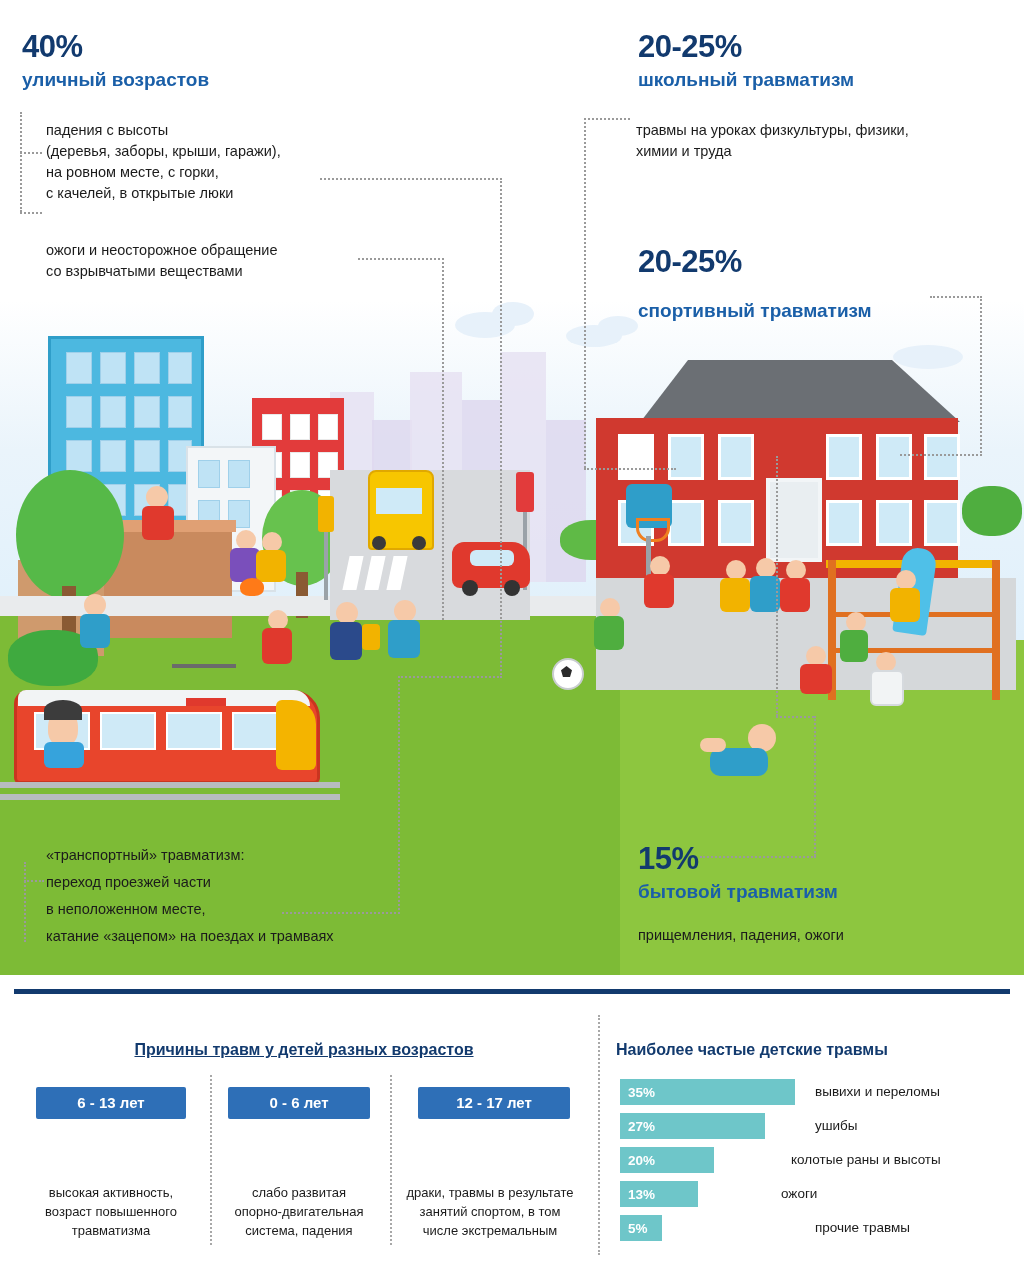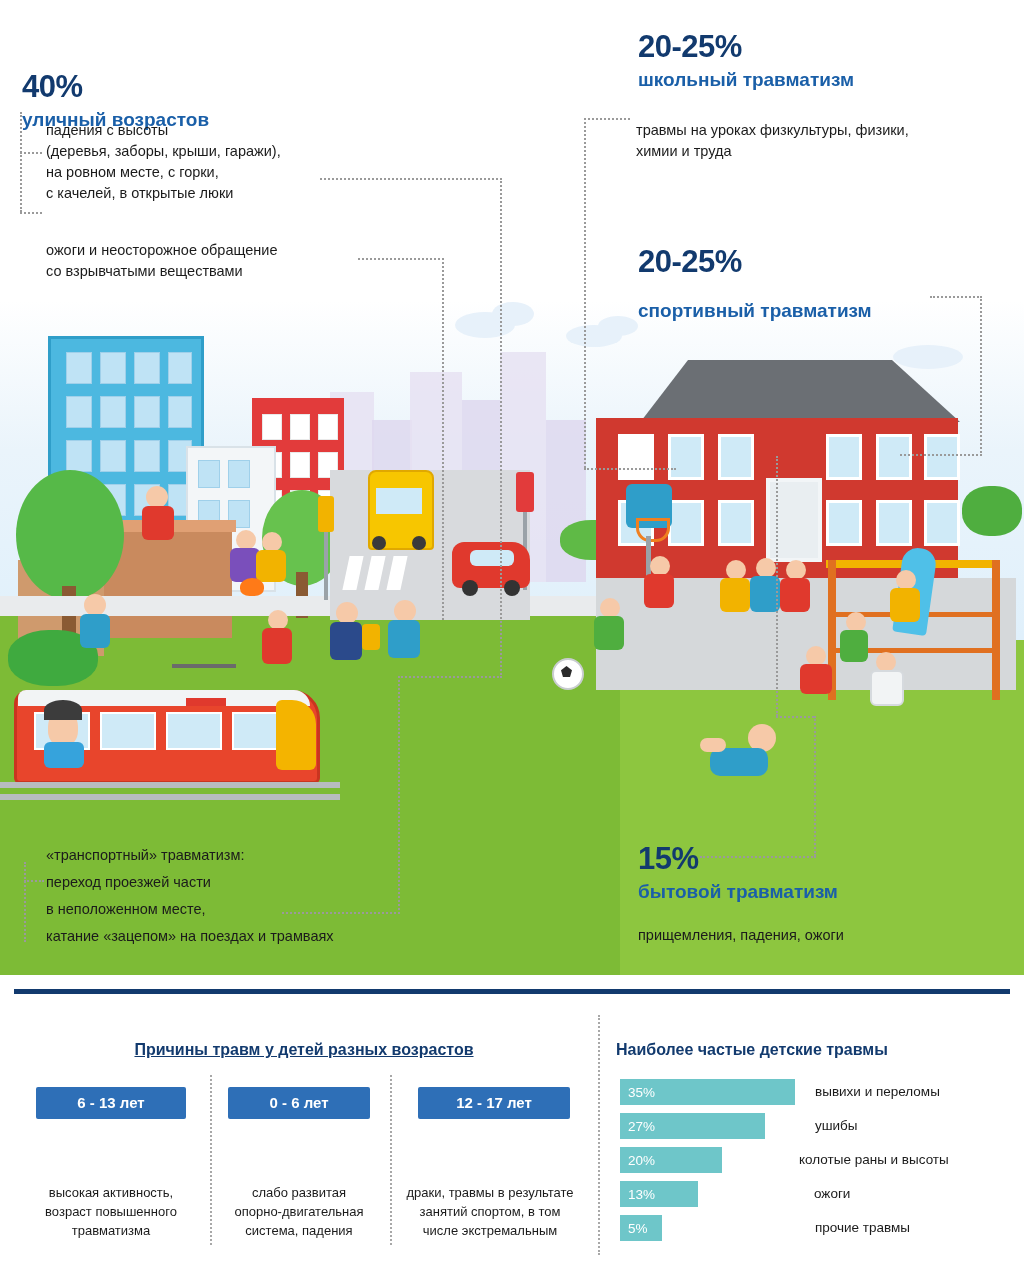--- a/index.html
+++ b/index.html
@@ -130,20 +130,21 @@
     position: absolute;
     border-left: 2px dotted #a8a8a8;
     width: 0;
   }
   .bar {
     background: #6ec6c9;
     height: 26px;
     position: relative;
     display: flex;
     align-items: center;
+    font-weight: bold;
   }
   .bar span {
     color: #ffffff;
     font-size: 13.5px;
     padding-left: 8px;
   }
   .barlabel {
     font-size: 13.5px;
     color: #1b1b1b;
     line-height: 26px;
@@ -355,21 +356,21 @@
   <div class="dash-v abs" style="left:980px; top:296px; height:160px;"></div>
   <div class="dash-h abs" style="left:930px; top:296px; width:52px;"></div>
   <div class="dash-h abs" style="left:900px; top:454px; width:82px;"></div>
 
   <div class="dash-v abs" style="left:776px; top:456px; height:260px;"></div>
   <div class="dash-h abs" style="left:776px; top:716px; width:38px;"></div>
   <div class="dash-v abs" style="left:814px; top:716px; height:140px;"></div>
   <div class="dash-h abs" style="left:700px; top:856px; width:116px;"></div>
 </div>
 
-<div class="abs" style="left:22px; top:30px; width:420px;margin-top:40px;">
+<div class="abs" style="left:22px; top:30px; width:420px;">
   <div class="pct pct-big">40%</div>
   <div class="cat" style="margin-top:4px;">уличный возрастов</div>
 </div>
 <div class="abs desc" style="left:46px; top:120px; width:380px; white-space:pre-line;">падения с высоты
 (деревья, заборы, крыши, гаражи),
 на ровном месте, с горки,
 с качелей, в открытые люки</div>
 <div class="abs desc" style="left:46px; top:240px; width:380px; white-space:pre-line;">ожоги и неосторожное обращение
 со взрывчатыми веществами</div>
 
@@ -436,30 +437,30 @@
       </div>
       <div class="barlabel" style="margin-left:20px;">вывихи и переломы</div>
     </div>
     <div style="display:flex; align-items:center; margin-bottom:8px;">
       <div class="bar" style="width:145px;">
         <span>27%</span>
       </div>
       <div class="barlabel" style="margin-left:50px;">ушибы</div>
     </div>
     <div style="display:flex; align-items:center; margin-bottom:8px;">
-      <div class="bar" style="width:102px;">
+      <div class="bar" style="width:94px;">
         <span>20%</span>
       </div>
       <div class="barlabel" style="margin-left:77px;">колотые раны и высоты</div>
     </div>
     <div style="display:flex; align-items:center; margin-bottom:8px;">
       <div class="bar" style="width:78px;">
         <span>13%</span>
       </div>
-      <div class="barlabel" style="margin-left:116px;">ожоги</div>
+      <div class="barlabel" style="margin-left:83px;">ожоги</div>
     </div>
     <div style="display:flex; align-items:center;">
       <div class="bar" style="width:42px;">
         <span>5%</span>
       </div>
       <div class="barlabel" style="margin-left:153px;">прочие травмы</div>
     </div>
   </div>
 
 </div>

